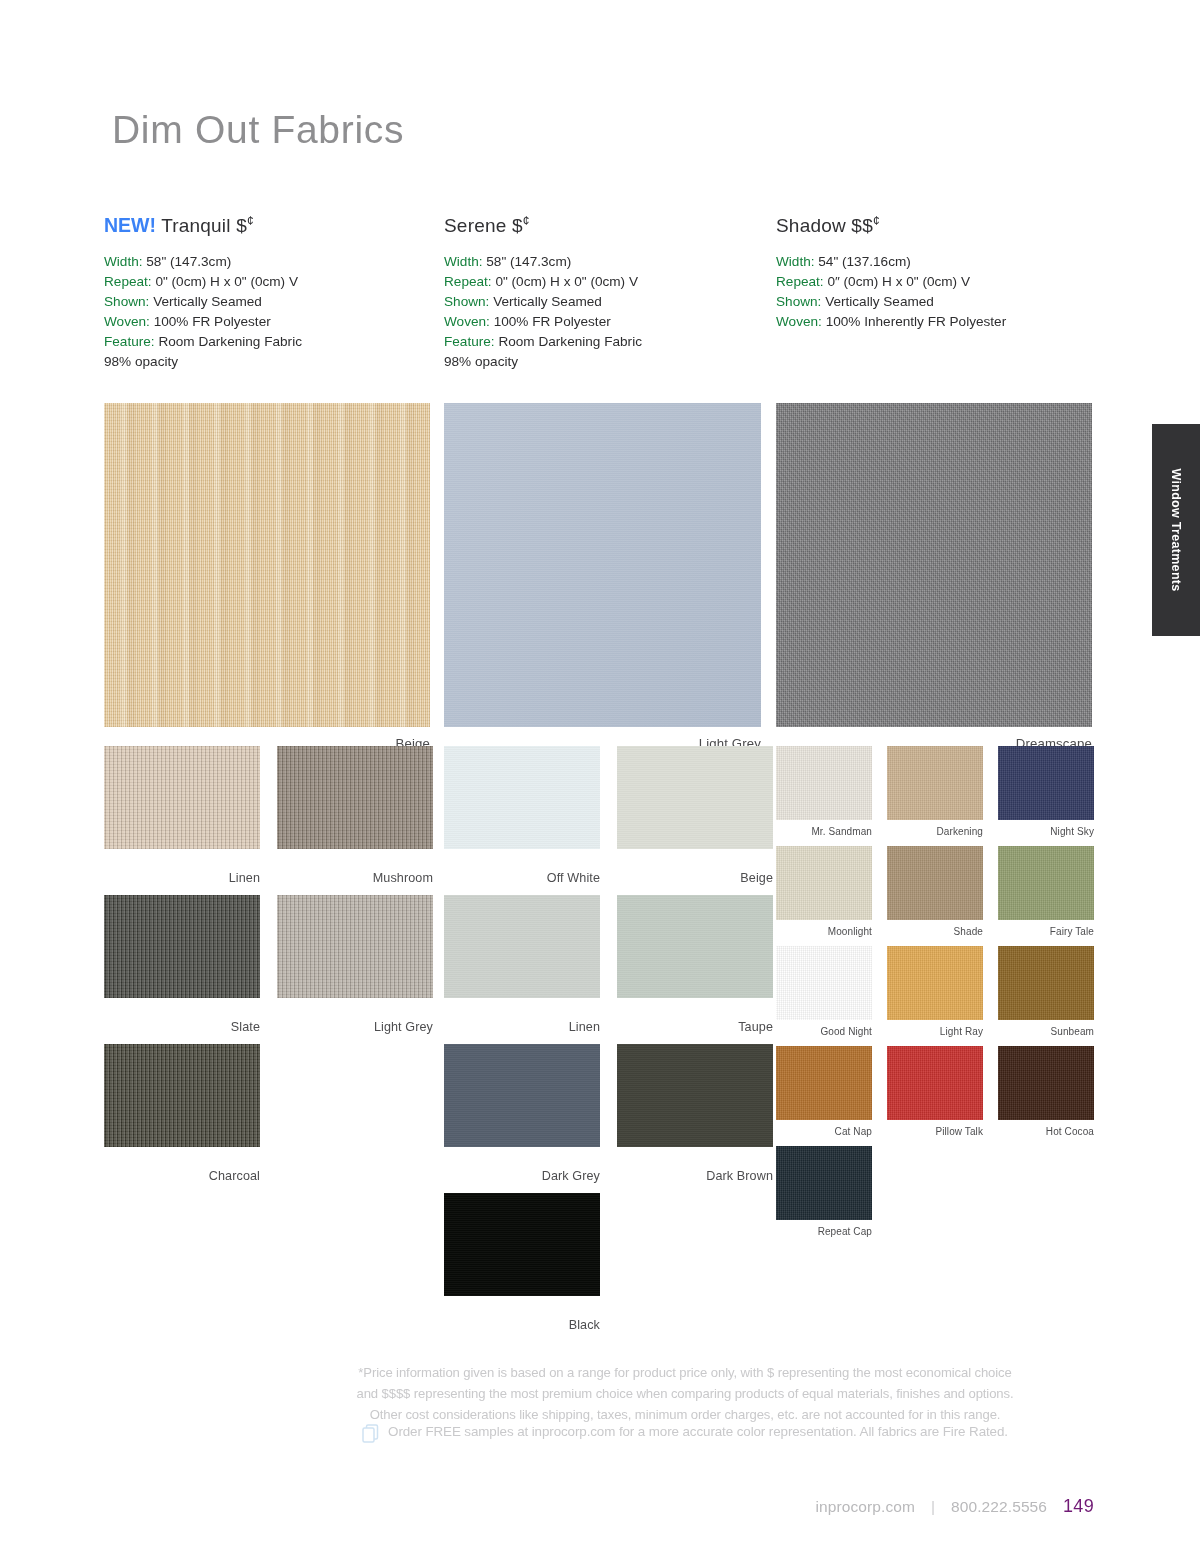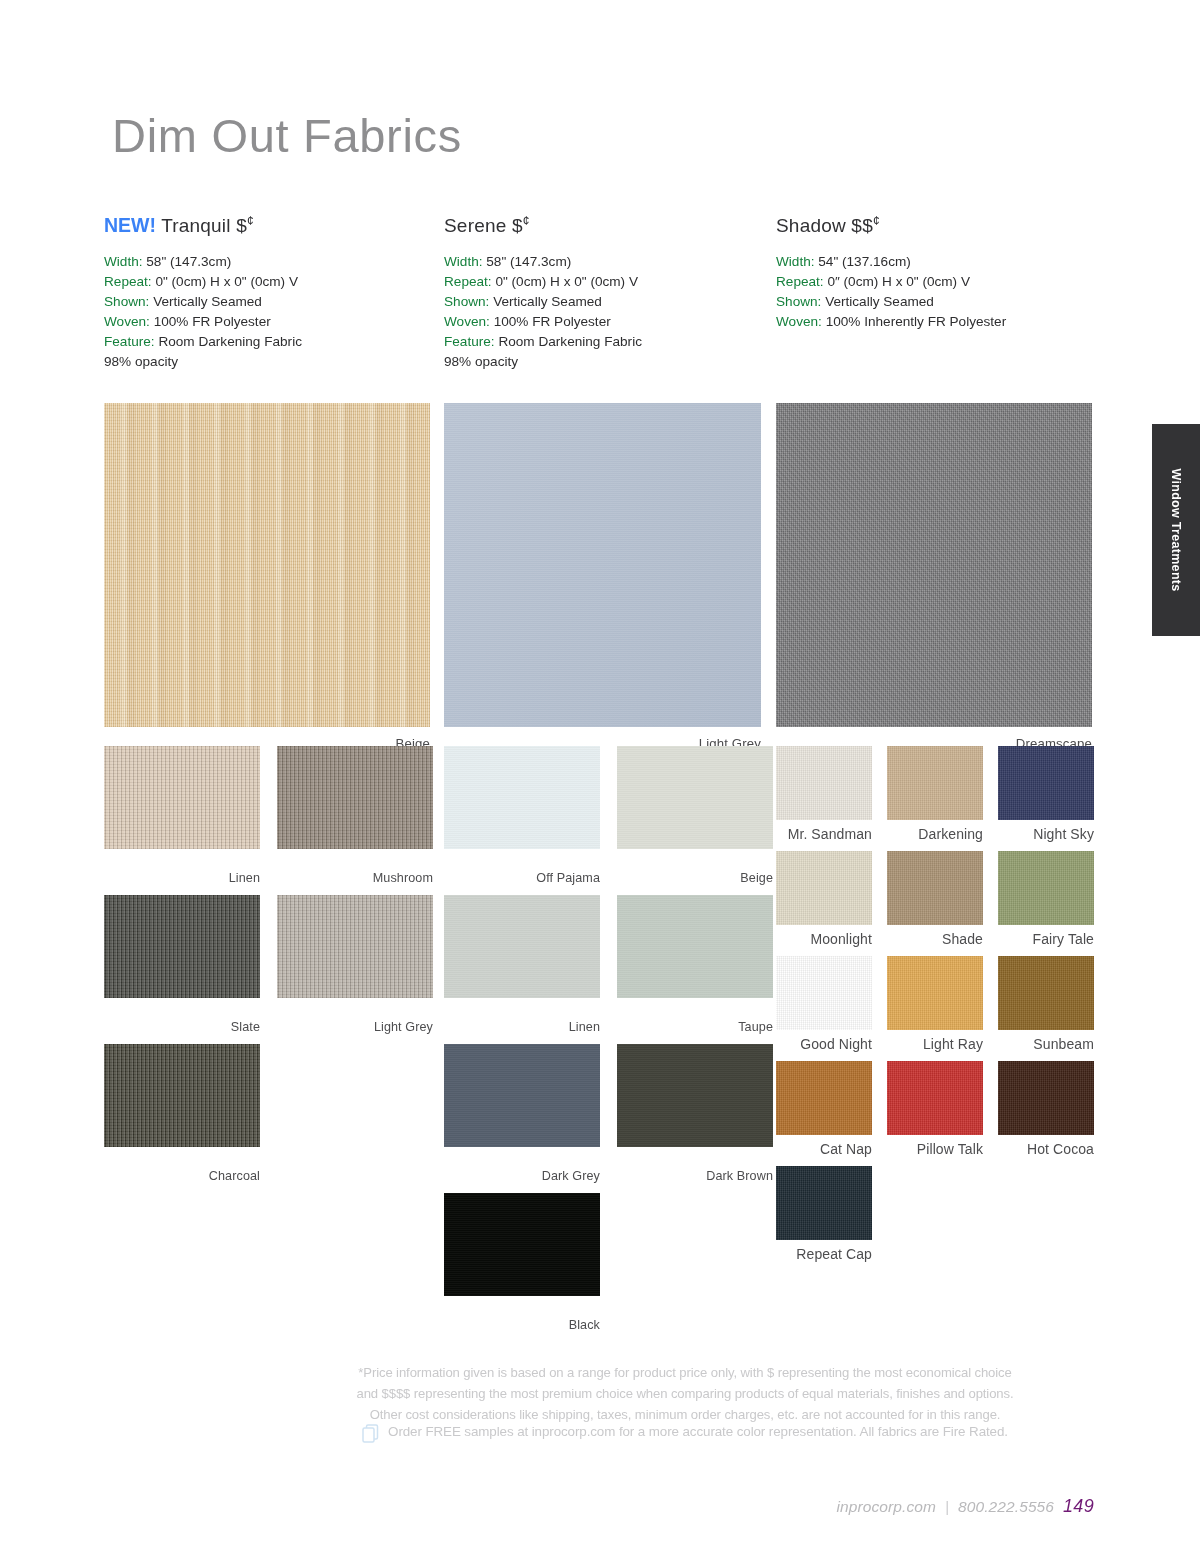--- a/index.html
+++ b/index.html
@@ -17,21 +17,21 @@
     width: 1200px;
     height: 1558px;
     background: #ffffff;
   }
 
   
   .page-title {
     position: absolute;
     left: 112px;
     top: 108px;
-    font-size: 47px;
+    font-size: 39px;
     font-weight: 300;
     letter-spacing: 0.7px;
     color: #8e8e90;
     font-family: "Liberation Sans", sans-serif;
     text-align: center;
   }
 
   
   .side-tab {
     position: absolute;
@@ -221,21 +221,21 @@
   .sw-cell-small .sw-chip { height: 74px; }
 
   .sw-label {
     text-align: right;
     font-size: 12.6px;
     color: #4d4d4f;
     padding-top: 22px;
     letter-spacing: 0.1px;
     white-space: nowrap;
   }
-  .sw-cell-small .sw-label { font-size: 14px; padding-top: 6px; }
+  .sw-cell-small .sw-label { font-size: 10px; padding-top: 6px; }
 
   
   .disclaimer {
     position: absolute;
     left: 265px;
     top: 1362px;
     width: 840px;
     text-align: center;
     font-size: 13.1px;
     line-height: 21px;
@@ -257,22 +257,21 @@
   }
   .samples-icon { flex: 0 0 auto; line-height: 0; }
 
   
   .pg-footer {
     position: absolute;
     right: 106px;
     top: 1496px;
     display: flex;
     align-items: baseline;
-    gap: 9px;
-    font-style: italic;
+    gap: 16px;
   }
   .pg-contact {
     font-size: 15.5px;
     color: #b9b9bb;
     letter-spacing: 0.1px;
   }
   .pg-sep { font-size: 15.5px; color: #cfcfd1; }
   .pg-num {
     font-size: 18px;
     color: #701a75;
@@ -339,21 +338,21 @@
           <div class="spec-row"><b>Feature:</b> <span>Room Darkening Fabric</span></div>
           <div class="spec-extra">98% opacity</div>
         </div>
         <div class="hero-wrap">
           <div class="hero w-mid tex-serene" style="background-color: rgb(180, 191, 207);"></div>
           <div class="hero-label">Light Grey</div>
         </div>
         <div class="sw-grid big">
           <div class="sw-cell-big">
             <div class="sw-chip smooth" style="background-color: rgb(230, 238, 240);"></div>
-            <div class="sw-label">Off Pajama</div>
+            <div class="sw-label">Off White</div>
           </div>
           <div class="sw-cell-big">
             <div class="sw-chip smooth" style="background-color: rgb(220, 222, 214);"></div>
             <div class="sw-label">Beige</div>
           </div>
           <div class="sw-cell-big">
             <div class="sw-chip smooth" style="background-color: rgb(205, 210, 205);"></div>
             <div class="sw-label">Linen</div>
           </div>
           <div class="sw-cell-big">

